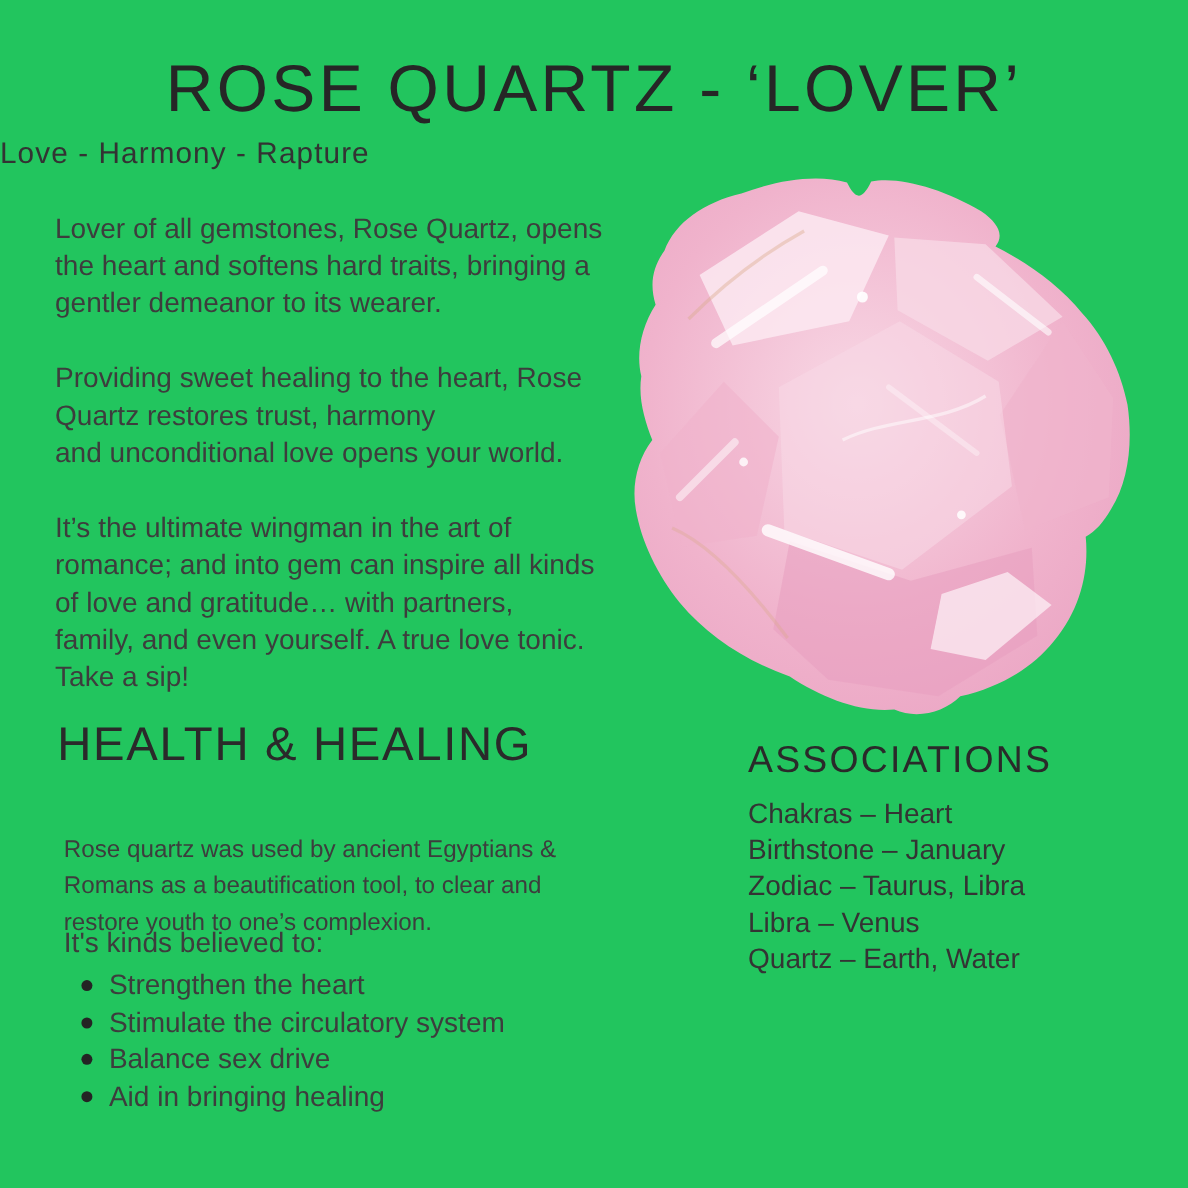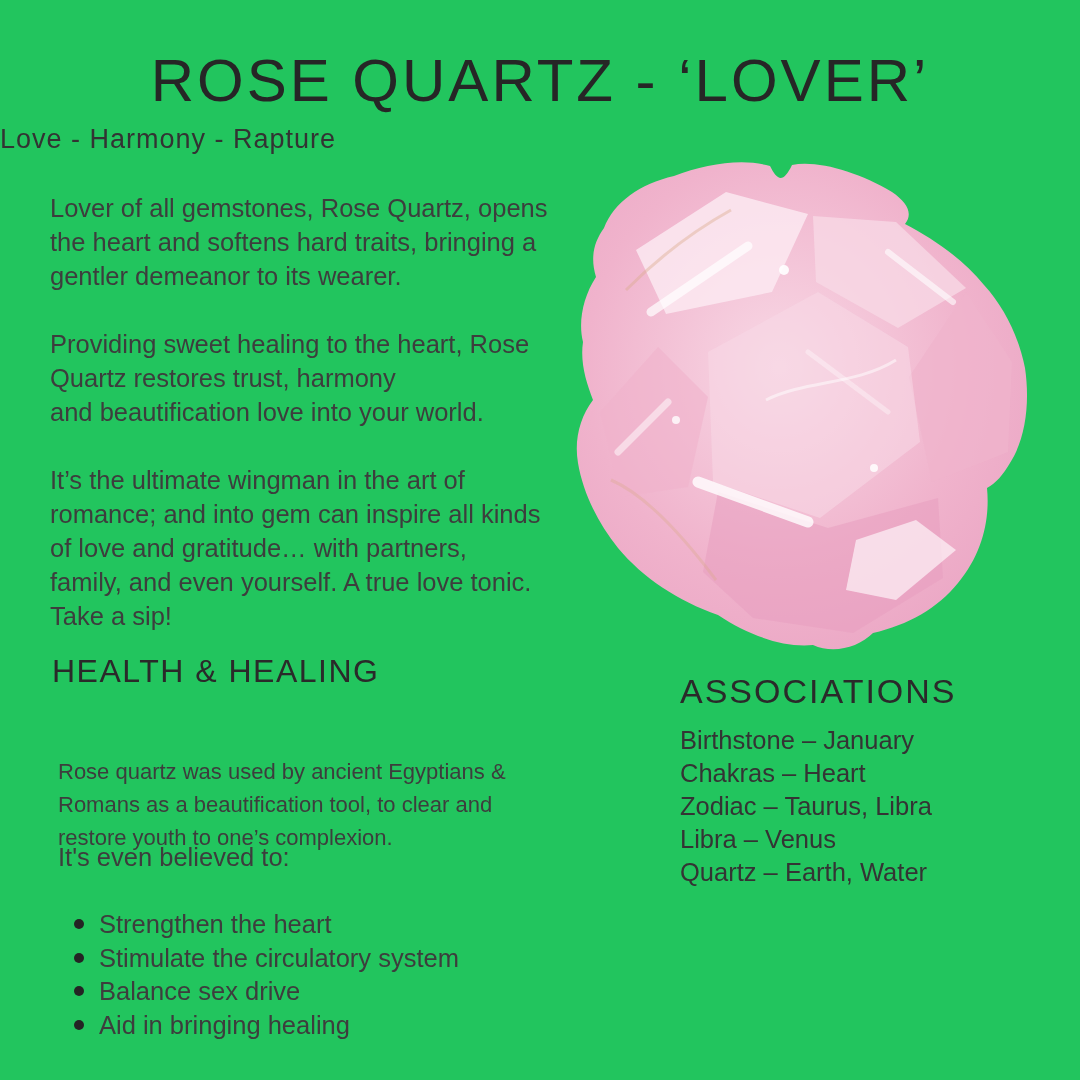--- a/index.html
+++ b/index.html
@@ -27,31 +27,31 @@
     position:absolute;left:50px;top:191px;width:530px;
     font-size:25.5px;line-height:34px;font-weight:300;color:#3d3d3d;
   }
   .intro p{margin:0 0 34px 0;white-space:pre-line;}
 
   .crystal{position:absolute;left:556px;top:150px;width:492px;height:520px;}
 
   .section-heading{
     font-weight:300;letter-spacing:1.5px;color:#2a2a2a;white-space:nowrap;
   }
-  .health-heading{position:absolute;left:52px;top:653px;font-size:32px;}
+  .health-heading{position:absolute;left:52px;top:653px;font-size:43px;}
   .health-para{
     position:absolute;left:58px;top:755px;width:545px;
     font-size:22px;line-height:33px;font-weight:300;color:#3d3d3d;white-space:pre-line;
   }
   .list-intro{
     position:absolute;left:58px;top:843px;
     font-size:25.5px;font-weight:300;color:#3d3d3d;
   }
   .bullets{
-    position:absolute;left:72px;top:908px;margin:0;padding:0;list-style:none;
+    position:absolute;left:72px;top:880px;margin:0;padding:0;list-style:none;
     font-size:25.5px;line-height:33.5px;font-weight:300;color:#3d3d3d;
   }
   .bullets li{position:relative;padding-left:27px;}
   .bullets .dot{
     position:absolute;left:2px;top:11px;width:10px;height:10px;
     border-radius:50%;background:#242424;
   }
 
   .assoc-heading{position:absolute;left:680px;top:672px;font-size:34px;letter-spacing:2px;text-align:center;}
   .assoc-list{
@@ -67,21 +67,21 @@
 
   <div class="title">ROSE QUARTZ - ‘LOVER’</div>
   <div class="subtitle">Love - Harmony - Rapture</div>
 
   <div class="intro">
     <p>Lover of all gemstones, Rose Quartz, opens
 the heart and softens hard traits, bringing a
 gentler demeanor to its wearer.</p>
     <p>Providing sweet healing to the heart, Rose
 Quartz restores trust, harmony
-and beautification love into your world.</p>
+and unconditional love opens your world.</p>
     <p>It’s the ultimate wingman in the art of
 romance; and into gem can inspire all kinds
 of love and gratitude… with partners,
 family, and even yourself. A true love tonic.
 Take a sip!</p>
   </div>
 
   <svg class="crystal" viewBox="0 0 492 520" aria-hidden="true">
     <defs>
       <radialGradient id="rqg" cx="45%" cy="42%" r="78%">
@@ -128,31 +128,31 @@
     <path d="M210,250 C250,230 300,235 340,210" stroke-width="3" fill="none" opacity="0.5" stroke="#ffffff"></path>
     <circle cx="228" cy="120" r="5" opacity="0.9" fill="#ffffff"></circle>
     <circle cx="318" cy="318" r="4" opacity="0.85" fill="#ffffff"></circle>
     <circle cx="120" cy="270" r="4" opacity="0.8" fill="#ffffff"></circle>
   </svg>
 
   <div class="section-heading health-heading">HEALTH &amp; HEALING</div>
   <div class="health-para">Rose quartz was used by ancient Egyptians &amp;
 Romans as a beautification tool, to clear and
 restore youth to one’s complexion.</div>
-  <div class="list-intro">It's even believed to:</div>
+  <div class="list-intro">It's kinds believed to:</div>
 
   <ul class="bullets">
     <li><span class="dot"></span><span>Strengthen the heart</span></li>
     <li><span class="dot"></span><span>Stimulate the circulatory system</span></li>
     <li><span class="dot"></span><span>Balance sex drive</span></li>
     <li><span class="dot"></span><span>Aid in bringing healing</span></li>
   </ul>
 
   <div class="section-heading assoc-heading">ASSOCIATIONS</div>
   <div class="assoc-list">
+    <div>Chakras – Heart</div>
     <div>Birthstone – January</div>
-    <div>Chakras – Heart</div>
     <div>Zodiac – Taurus, Libra</div>
     <div>Libra – Venus</div>
     <div>Quartz – Earth, Water</div>
   </div>
 
 </div>
 
 </body></html>

